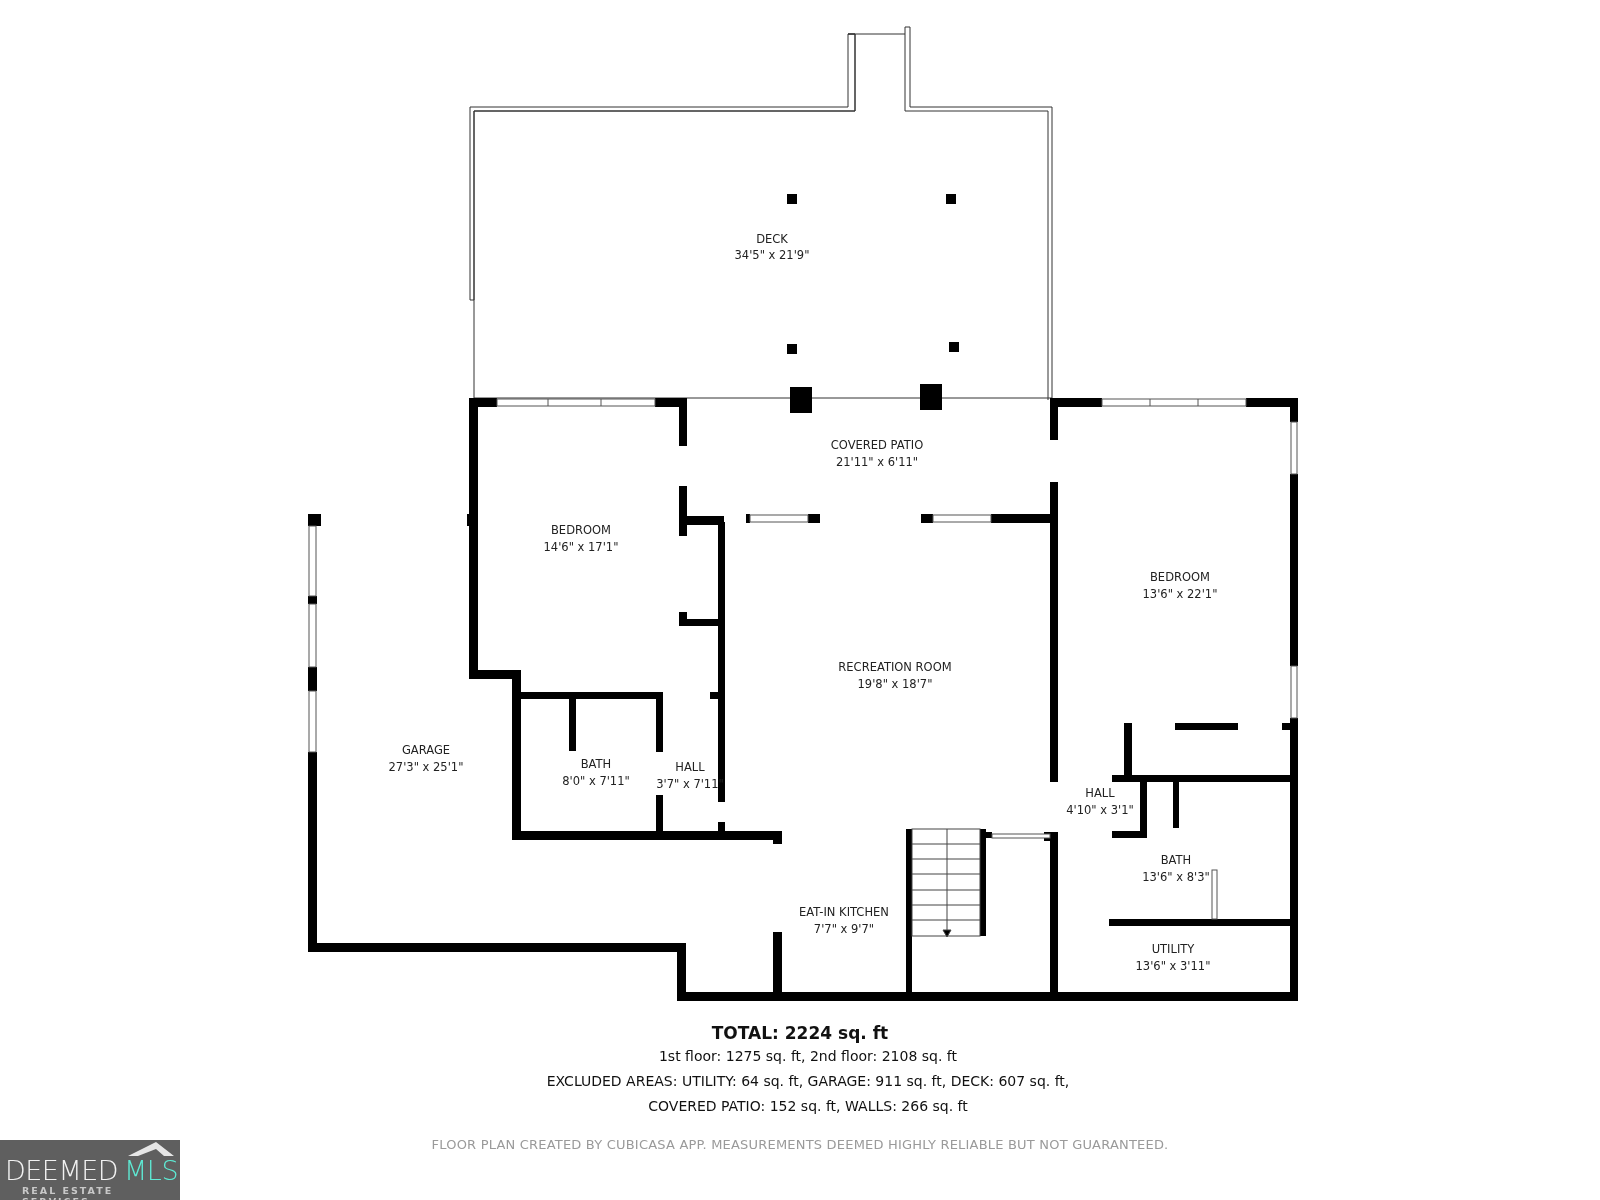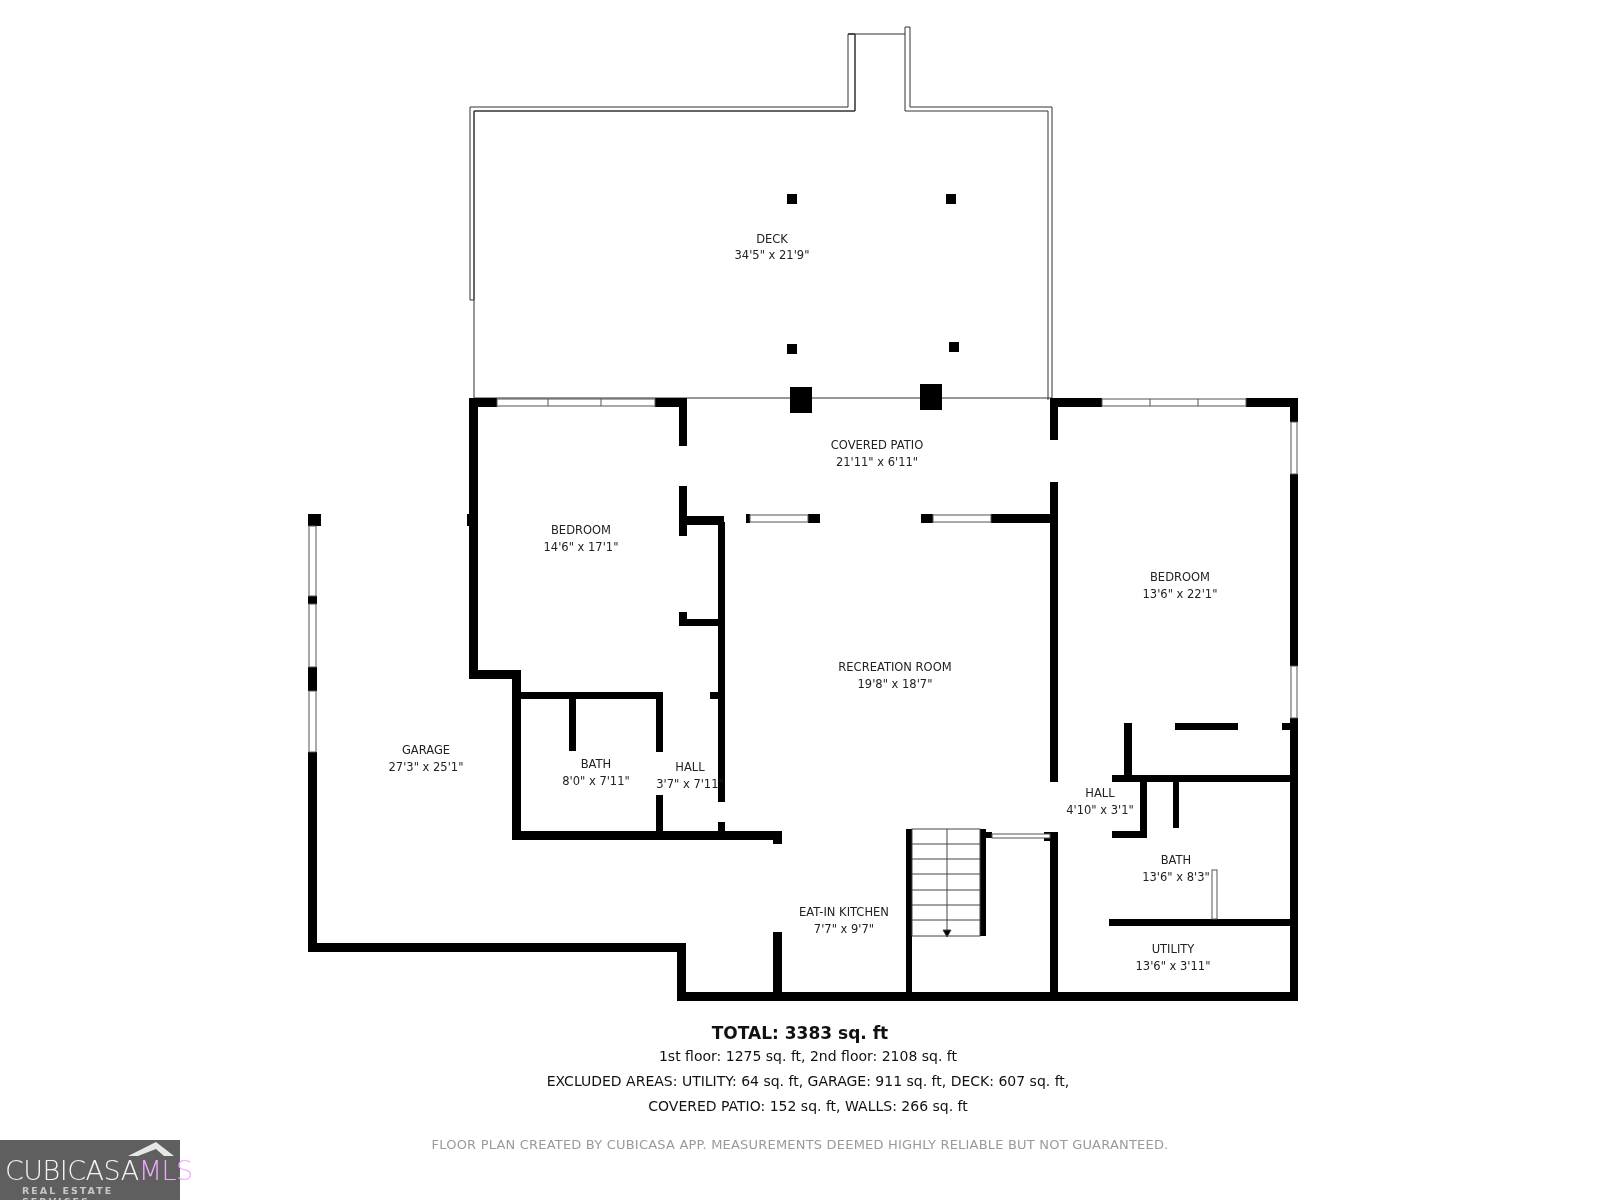--- a/index.html
+++ b/index.html
@@ -9,21 +9,21 @@
   .room-label { font-family: "DejaVu Sans", sans-serif; font-size: 11.5px; fill: #222; text-anchor: middle; }
   .summary { position: absolute; left: 0; width: 1600px; text-align: center; color: #111;
              font-family: "DejaVu Sans", sans-serif; }
   .total { top: 1023px; font-size: 17px; font-weight: bold; }
   .line { font-size: 14px; padding-left: 8px; }
   .l1 { top: 1048px; } .l2 { top: 1073px; } .l3 { top: 1098px; }
   .disclaimer { top: 1137px; font-size: 13px; color: #9a9a9a; letter-spacing: 0.2px; }
   .logo { position: absolute; left: 0; top: 1140px; width: 180px; height: 60px; background: #5f5f5f; }
   .logo-main { position: absolute; left: 5px; top: 15px; font-size: 27px; color: #f2f2f2; letter-spacing: -0.5px;
                font-family: "DejaVu Sans", sans-serif; font-weight: 300; }
-  .logo-main .mls { color: #f0abfc; }
+  .logo-main .mls { color: #5eead4; margin-left: 6px; }
   .logo-sub { position: absolute; left: 22px; top: 45px; font-size: 9.5px; color: #c8c8c8; letter-spacing: 2px; font-weight: bold;
               font-family: "DejaVu Sans", sans-serif; }
   .roof { position: absolute; left: 126px; top: 0px; }
 </style>
 </head>
 <body>
 
 <svg id="plan" viewBox="0 0 1600 1200" xmlns="http://www.w3.org/2000/svg">
 
   <g fill="none" stroke="#333" stroke-width="1">
@@ -178,25 +178,25 @@
     <text class="room-label" x="1176" y="881">13'6" x 8'3"</text>
 
     <text class="room-label" x="844" y="916">EAT-IN KITCHEN</text>
     <text class="room-label" x="844" y="933">7'7" x 9'7"</text>
 
     <text class="room-label" x="1173" y="953">UTILITY</text>
     <text class="room-label" x="1173" y="970">13'6" x 3'11"</text>
   </g>
 </svg>
 
-<div class="summary total">TOTAL: 3383 sq. ft</div>
+<div class="summary total">TOTAL: 2224 sq. ft</div>
 <div class="summary line l1">1st floor: 1275 sq. ft, 2nd floor: 2108 sq. ft</div>
 <div class="summary line l2">EXCLUDED AREAS: UTILITY: 64 sq. ft, GARAGE: 911 sq. ft, DECK: 607 sq. ft,</div>
 <div class="summary line l3">COVERED PATIO: 152 sq. ft, WALLS: 266 sq. ft</div>
 <div class="summary disclaimer">FLOOR PLAN CREATED BY CUBICASA APP. MEASUREMENTS DEEMED HIGHLY RELIABLE BUT NOT GUARANTEED.</div>
 
 <div class="logo">
   <svg class="roof" width="50" height="18" viewBox="0 0 50 18">
     <polygon points="2,16 30,2 48,16 38,16 30,9 12,16" fill="#e6e6e6"></polygon>
   </svg>
-  <div class="logo-main"><span>CUBICASA</span><span class="mls">MLS</span></div>
+  <div class="logo-main"><span>DEEMED</span><span class="mls">MLS</span></div>
   <div class="logo-sub">REAL ESTATE SERVICES</div>
 </div>
 
 </body></html>

